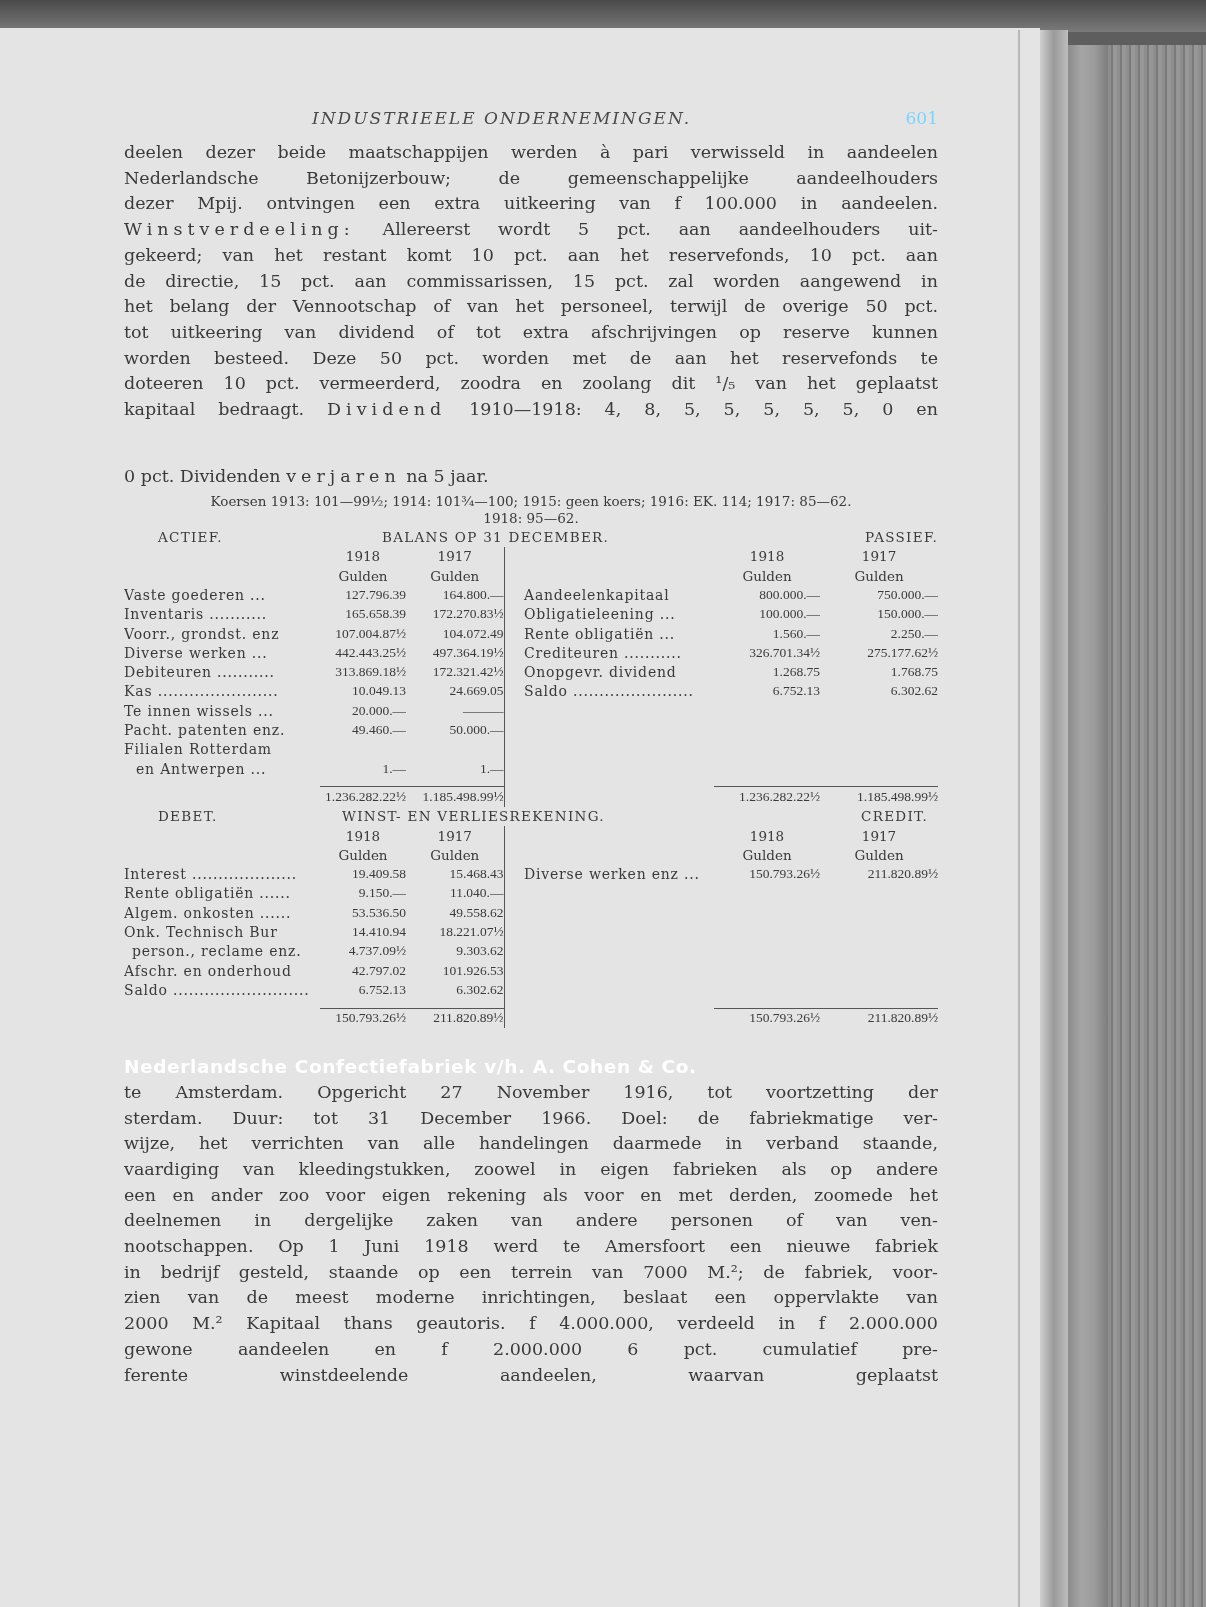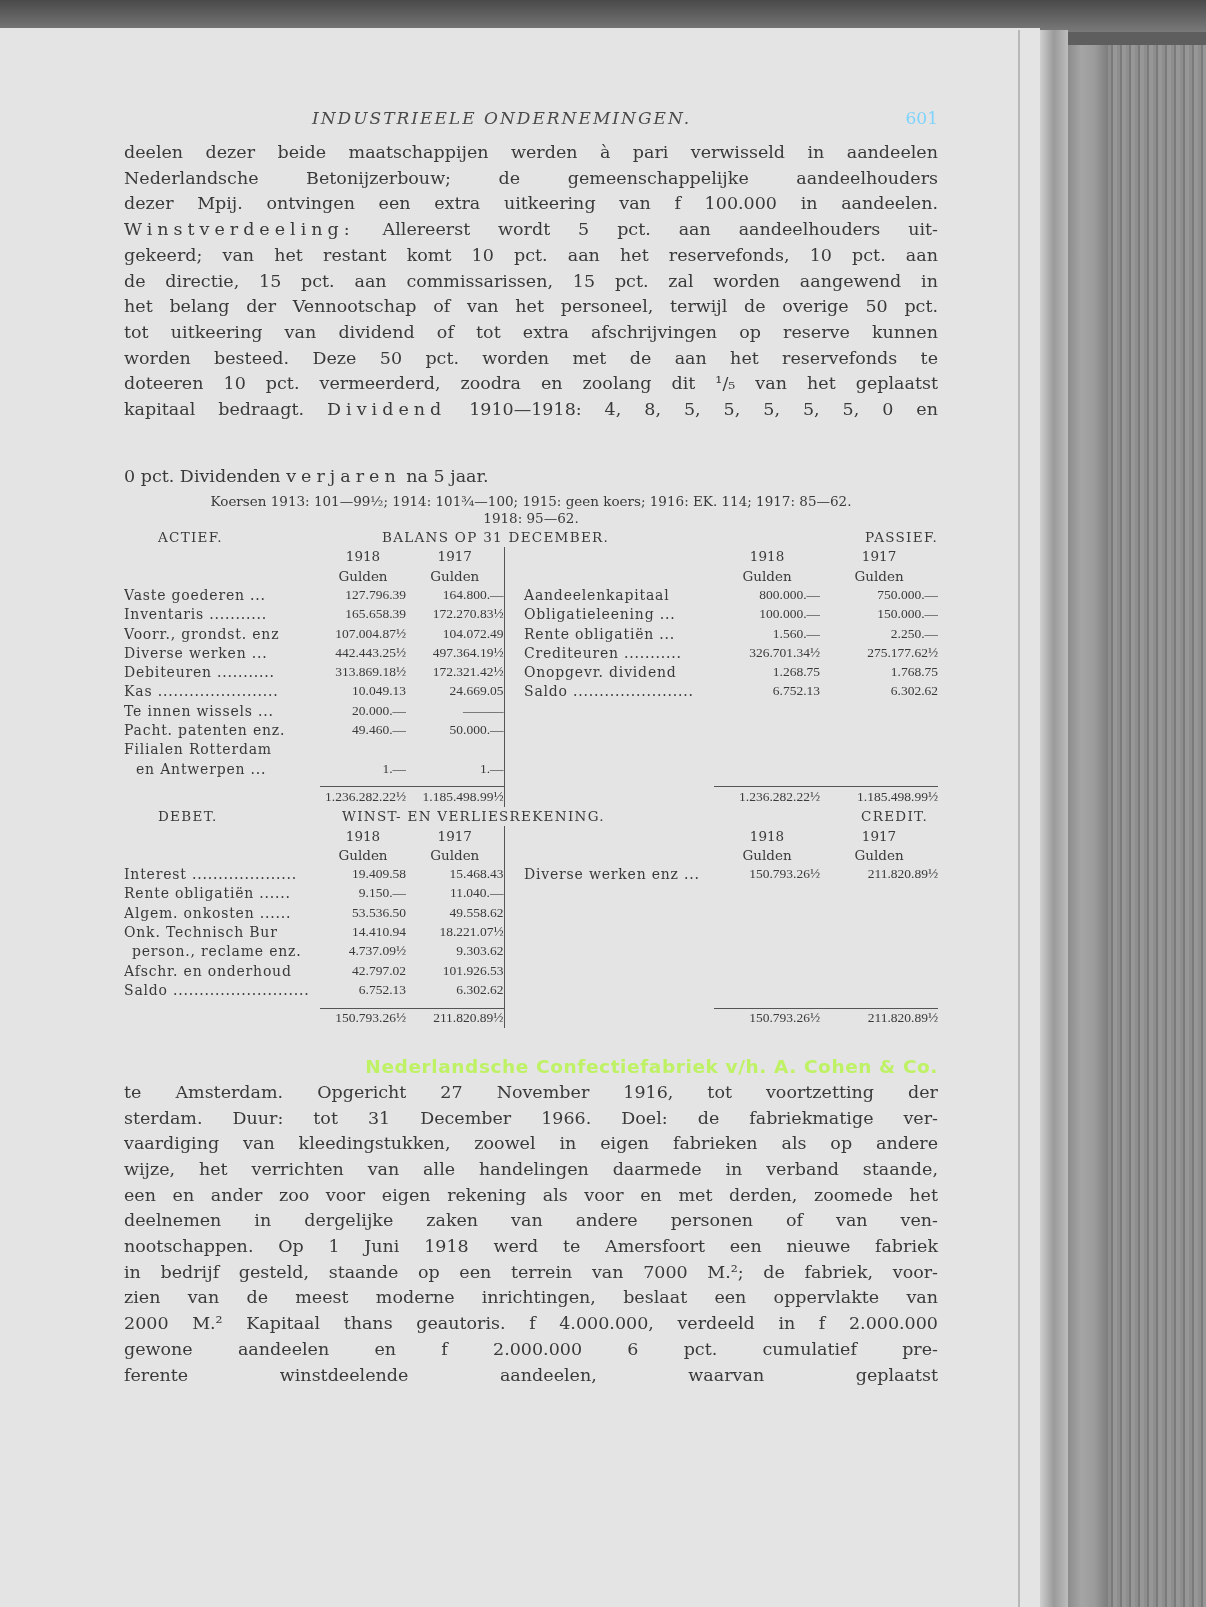--- a/index.html
+++ b/index.html
@@ -20,21 +20,21 @@
   p.body.last { text-align-last:left;margin-top:41px; }
   .koersen { font-size:13.5px; text-align:center; line-height:17px; margin-top:4px; }
   table.fin { border-collapse:collapse; font-size:14px; width:814px; table-layout:fixed; }
   table.fin td { padding:0; height:19.3px; white-space:nowrap; overflow:hidden; }
   .num { text-align:right; font-family:"Liberation Serif",serif; font-size:13.5px; }
   .lbl { letter-spacing:0.8px; }
   .hdr-row td { font-size:13.5px; letter-spacing:1.3px; height:22px; }
   .yr td, .gl td { text-align:center; font-size:13.5px; }
   .divider { border-left:1px solid #555; }
   .rule { border-bottom:1px solid #555; }
-  .company { font-family:"DejaVu Sans","Liberation Sans",sans-serif; font-weight:bold; font-size:18.5px; letter-spacing:0.6px; color:#bef264; text-align:right; margin-top:26px; line-height:26px; }
+  .company { font-family:"DejaVu Sans","Liberation Sans",sans-serif; font-weight:bold; font-size:18.5px; letter-spacing:0.6px; color:#ffffff; text-align:left; margin-top:26px; line-height:26px; }
 </style>
 </head>
 <body>
 
 <div class="topband"></div>
 <div class="page"></div>
 <div class="page-edge edge1"></div>
 <div class="page-edge edge2"></div>
 <div class="page-edge edge3"></div>
 <div class="inner-rule"></div>
@@ -327,22 +327,22 @@
       <td class="num">150.793.26½</td>
           <td class="num">211.820.89½</td>
     </tr>
   </tbody>
     </table>
 
   <div class="company">Nederlandsche Confectiefabriek v/h. A. Cohen &amp; Co.</div>
   <div>
     <p class="body">te Amsterdam. Opgericht 27 November 1916, tot voortzetting der</p>
     <p class="body">sterdam. Duur: tot 31 December 1966. Doel: de fabriekmatige ver-</p>
+    <p class="body">wijze, het verrichten van alle handelingen daarmede in verband staande,</p>
     <p class="body">vaardiging van kleedingstukken, zoowel in eigen fabrieken als op andere</p>
-    <p class="body">wijze, het verrichten van alle handelingen daarmede in verband staande,</p>
     <p class="body">een en ander zoo voor eigen rekening als voor en met derden, zoomede het</p>
     <p class="body">deelnemen in dergelijke zaken van andere personen of van ven-</p>
     <p class="body">nootschappen. Op 1 Juni 1918 werd te Amersfoort een nieuwe fabriek</p>
     <p class="body">in bedrijf gesteld, staande op een terrein van 7000 M.²; de fabriek, voor-</p>
     <p class="body">zien van de meest moderne inrichtingen, beslaat een oppervlakte van</p>
     <p class="body">2000 M.² Kapitaal thans geautoris. f 4.000.000, verdeeld in f 2.000.000</p>
     <p class="body">gewone aandeelen en f 2.000.000 6 pct. cumulatief pre-</p>
     <p class="body">ferente winstdeelende aandeelen, waarvan geplaatst</p>
   </div>
 </div>

